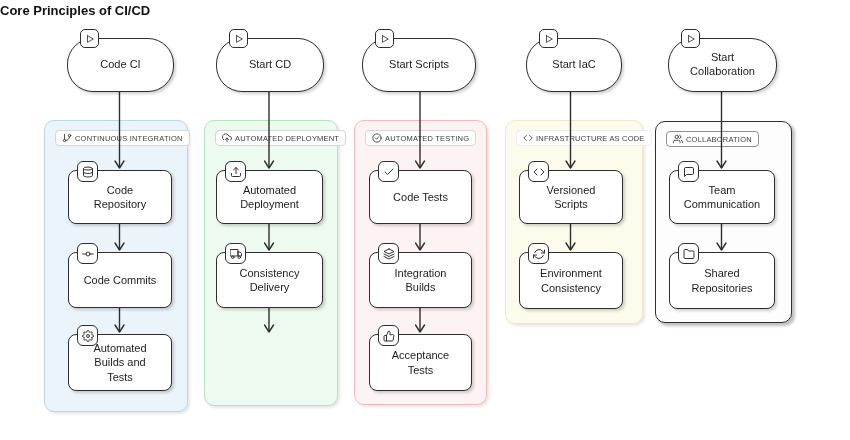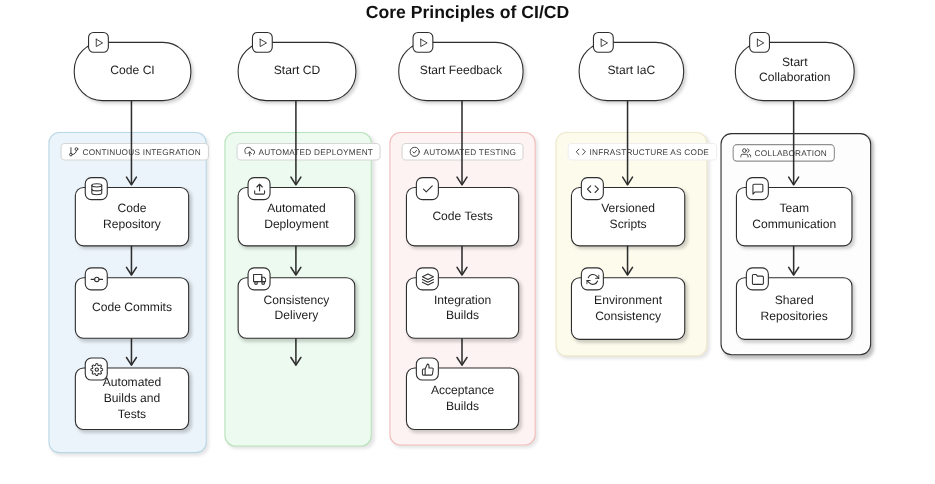--- a/index.html
+++ b/index.html
@@ -3,22 +3,22 @@
 <meta charset="utf-8">
 <style>
   html,body{margin:0;padding:0;background:#ffffff;}
   .canvas{
     position:relative;width:850px;height:440px;overflow:hidden;
     background:#ffffff;
     font-family:"Liberation Sans", sans-serif;
     color:#1d1d1d;
   }
   .title{
-    position:absolute;top:3px;left:0;width:850px;text-align:center;
-    font-size:16px;font-weight:bold;color:#111;
+    position:absolute;top:3px;left:0;width:850px;text-align:left;
+    font-size:13px;font-weight:bold;color:#111;
   }
   svg.arrows{position:absolute;left:0;top:0;width:850px;height:440px;}
   
   .group{
     position:absolute;border:1px solid #ccc;border-radius:10px;
     box-shadow:2px 2px 3px rgba(0,0,0,0.10);
   }
   .chip{
     position:absolute;top:9px;left:10px;
     display:inline-flex;align-items:center;gap:3px;
@@ -168,21 +168,21 @@
         </svg>
       </span>
     <span class="stext">Start CD</span>
   </div>
   <div class="stadium" style="left:362px;width:112px">
     <span class="pbadge">
         <svg viewBox="0 0 24 24" class="ic">
           <polygon points="6 4 20 12 6 20 6 4"></polygon>
         </svg>
       </span>
-    <span class="stext">Start Feedback</span>
+    <span class="stext">Start Scripts</span>
   </div>
   <div class="stadium" style="left:668px;width:107px">
     <span class="pbadge">
         <svg viewBox="0 0 24 24" class="ic">
           <polygon points="6 4 20 12 6 20 6 4"></polygon>
         </svg>
       </span>
     <span class="stext">Start
 Collaboration</span>
   </div>
@@ -271,21 +271,21 @@
     <span class="ntext">Integration
 Builds</span>
   </div>
   <div class="node" style="left:369px;top:334px;width:101px;height:55px">
     <span class="nbadge">
         <svg viewBox="0 0 24 24" class="ic">
           <path d="M14 9V5a3 3 0 0 0-3-3l-4 9v11h11.28a2 2 0 0 0 2-1.7l1.38-9a2 2 0 0 0-2-2.3zM7 22H4a2 2 0 0 1-2-2v-7a2 2 0 0 1 2-2h3"></path>
         </svg>
       </span>
     <span class="ntext">Acceptance
-Builds</span>
+Tests</span>
   </div>
 
   <div class="node" style="left:519px;top:170px;width:102px;height:52px">
     <span class="nbadge">
         <svg viewBox="0 0 24 24" class="ic">
           <polyline points="16 18 22 12 16 6"></polyline>
           <polyline points="8 6 2 12 8 18"></polyline>
         </svg>
       </span>
     <span class="ntext">Versioned

